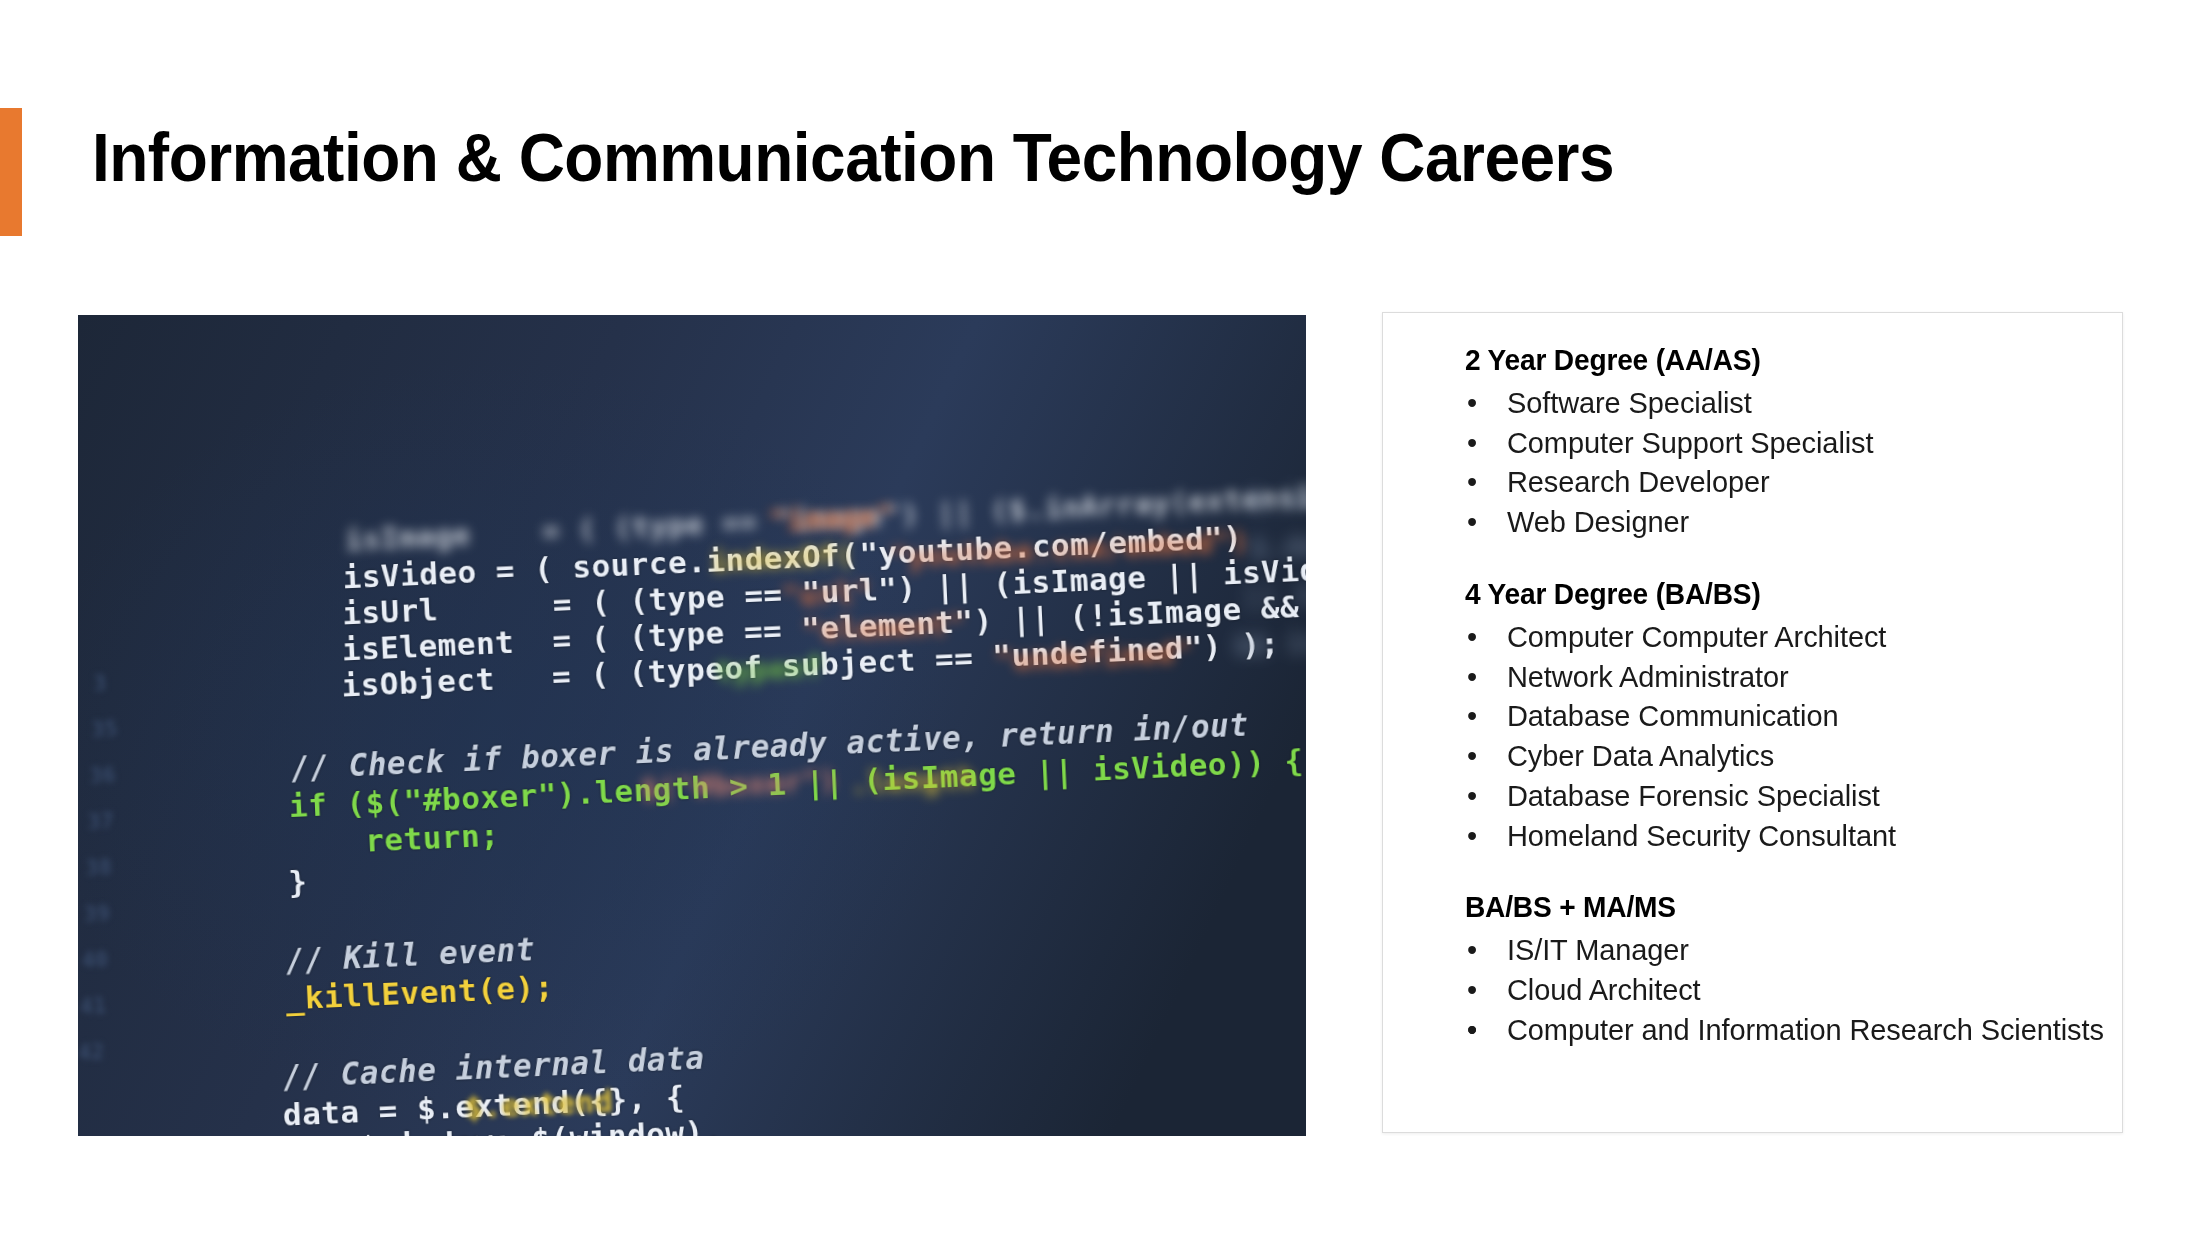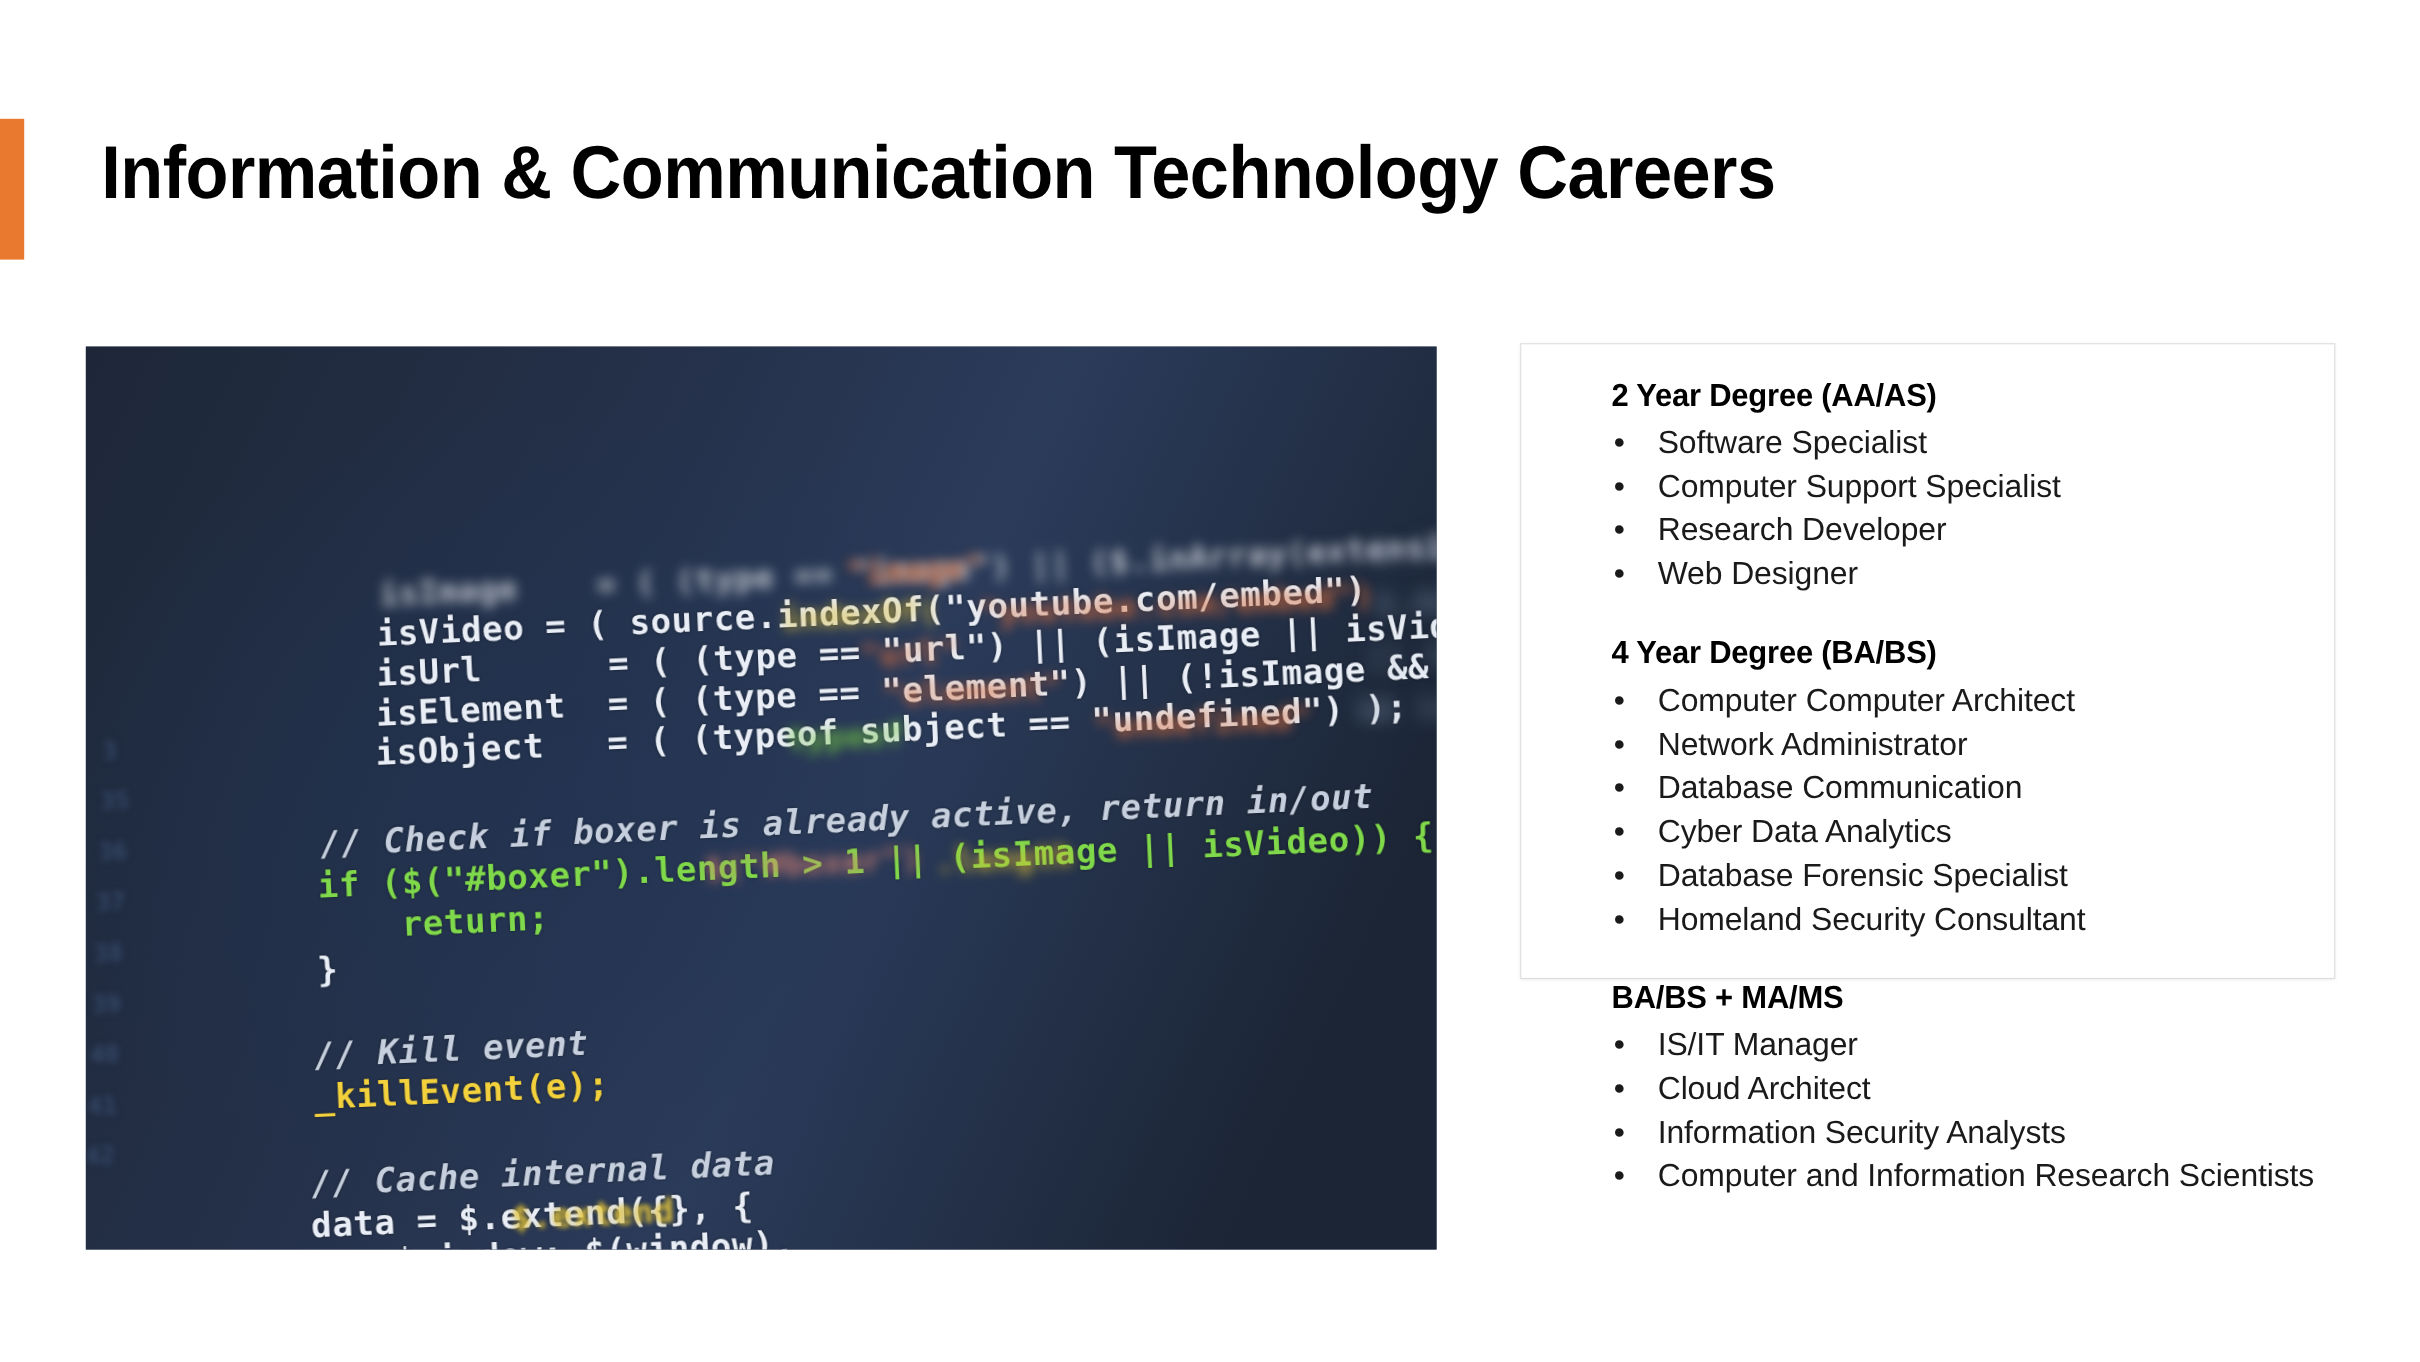--- a/index.html
+++ b/index.html
@@ -97,21 +97,21 @@
   .t-salmon { color: #f0907e; }
   .t-grey   { color: #c6cfdd; }
   .t-dim    { color: #8fa2bd; }
 
   
   .careers-panel {
     position: absolute;
     left: 1382px;
     top: 312px;
     width: 741px;
-    height: 578px;
+    height: 821px;
     background: #ffffff;
     border: 1px solid #dcdcdc;
     box-sizing: border-box;
     box-shadow: 0 1px 3px rgba(0,0,0,0.07);
   }
   .panel-inner {
     position: absolute;
     left: 82px;
     top: 26px;
     right: 18px;
@@ -229,19 +229,19 @@
         <li class="job-item"><span class="bullet">•</span><span>Database Forensic Specialist</span></li>
         <li class="job-item"><span class="bullet">•</span><span>Homeland Security Consultant</span></li>
       </ul>
     </section>
 
     <section class="degree-group">
       <h2 class="group-heading">BA/BS + MA/MS</h2>
       <ul class="job-list">
         <li class="job-item"><span class="bullet">•</span><span>IS/IT Manager</span></li>
         <li class="job-item"><span class="bullet">•</span><span>Cloud Architect</span></li>
-        <li class="job-item"><span class="bullet">•</span><span>Information Security Analysts</span></li>
+        <li class="job-item"><span class="bullet">•</span></li>
         <li class="job-item"><span class="bullet">•</span><span>Computer and Information Research Scientists</span></li>
       </ul>
     </section>
 
   </div>
 </div>
 
 </body></html>

